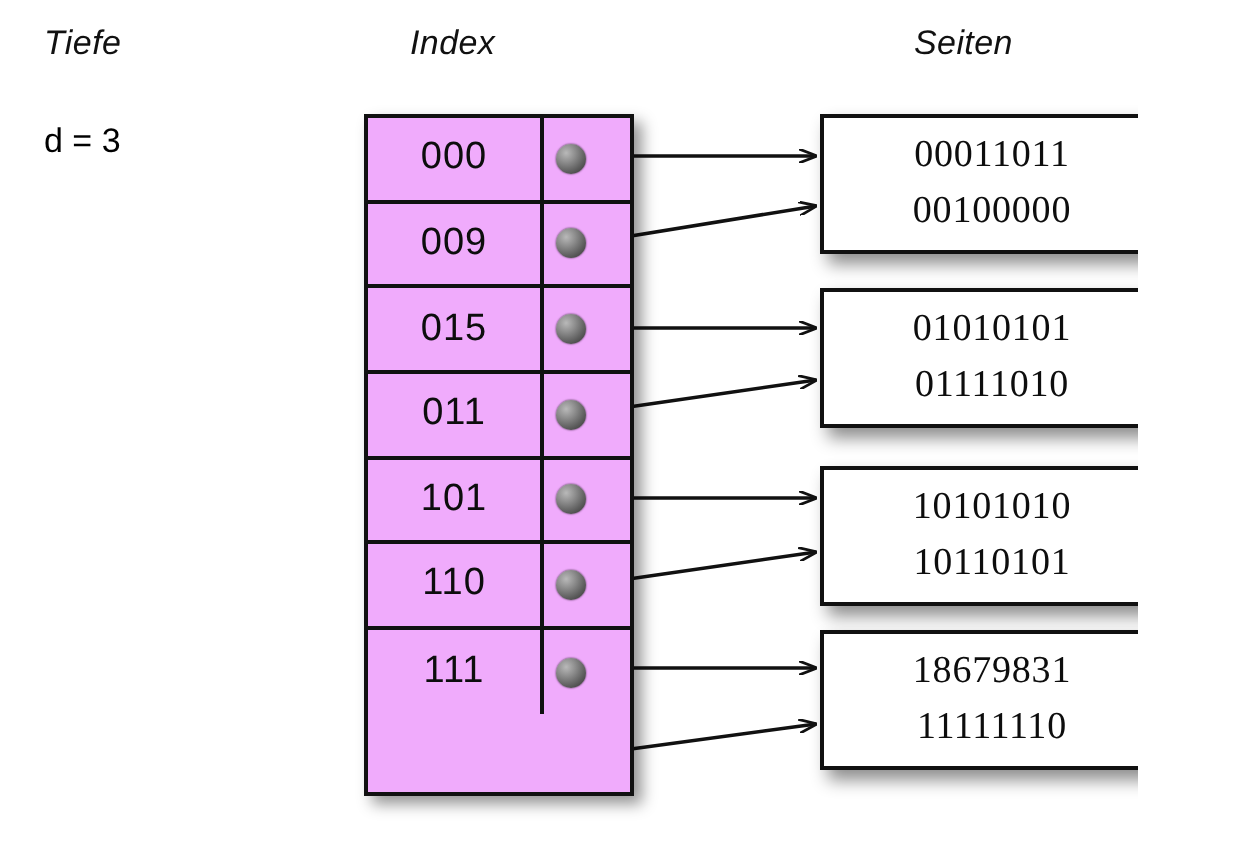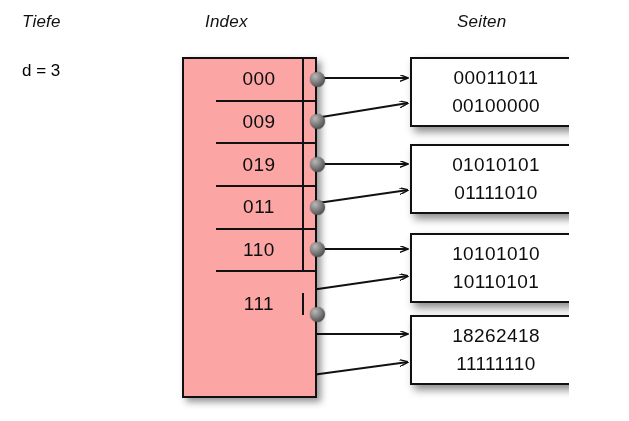--- a/index.html
+++ b/index.html
@@ -41,32 +41,31 @@
 
   
   #index-table {
     position: absolute;
     left: 182px;
     top: 57px;
     width: 135px;
     height: 341px;
     border: 2.5px solid #111111;
     box-sizing: border-box;
-    background: #fca5a5;
+    background: #f0abfc;
     box-shadow: 4px 4px 7px rgba(0,0,0,0.42);
-    padding-left: 32px;
   }
   .index-row {
     position: relative;
     height: 42.625px;
     box-sizing: border-box;
     border-bottom: 2.5px solid #111111;
     display: flex;
   }
-  .index-row:last-child { border-bottom: none; align-items: flex-end; }
+  .index-row:last-child { border-bottom: none; }
 
   .index-key {
     width: 88px;
     box-sizing: border-box;
     border-right: 2.5px solid #111111;
     display: flex;
     align-items: center;
     justify-content: center;
     font-size: 19px;
     color: #0d0d0d;
@@ -101,20 +100,21 @@
     display: flex;
     flex-direction: column;
     align-items: center;
     justify-content: center;
   }
   .page-line {
     font-size: 19px;
     color: #0d0d0d;
     line-height: 1.45;
     letter-spacing: 0.4px;
+    font-family: Liberation Serif, serif;
   }
   .page-count {
     position: absolute;
     left: 590px;
     font-style: italic;
     font-weight: bold;
     font-family: "Liberation Serif", serif;
     font-size: 19px;
     color: #111111;
   }
@@ -165,27 +165,33 @@
         <div class="ptr-dot"></div>
       </div>
     </div>
     <div class="index-row">
       <div class="index-key">009</div>
       <div class="index-ptr-cell">
         <div class="ptr-dot"></div>
       </div>
     </div>
     <div class="index-row">
-      <div class="index-key">019</div>
+      <div class="index-key">015</div>
       <div class="index-ptr-cell">
         <div class="ptr-dot"></div>
       </div>
     </div>
     <div class="index-row">
       <div class="index-key">011</div>
+      <div class="index-ptr-cell">
+        <div class="ptr-dot"></div>
+      </div>
+    </div>
+    <div class="index-row">
+      <div class="index-key">101</div>
       <div class="index-ptr-cell">
         <div class="ptr-dot"></div>
       </div>
     </div>
     <div class="index-row">
       <div class="index-key">110</div>
       <div class="index-ptr-cell">
         <div class="ptr-dot"></div>
       </div>
     </div>
@@ -209,18 +215,18 @@
   </div>
   <div class="page-count" style="top:147px;">2</div>
 
   <div class="page-box" style="top:233px;">
     <div class="page-line">10101010</div>
     <div class="page-line">10110101</div>
   </div>
   <div class="page-count" style="top:232px;">2</div>
 
   <div class="page-box" style="top:315px;">
-    <div class="page-line">18262418</div>
+    <div class="page-line">18679831</div>
     <div class="page-line">11111110</div>
   </div>
   <div class="page-count" style="top:318px;">2</div>
 
 </div>
 
 </body></html>

